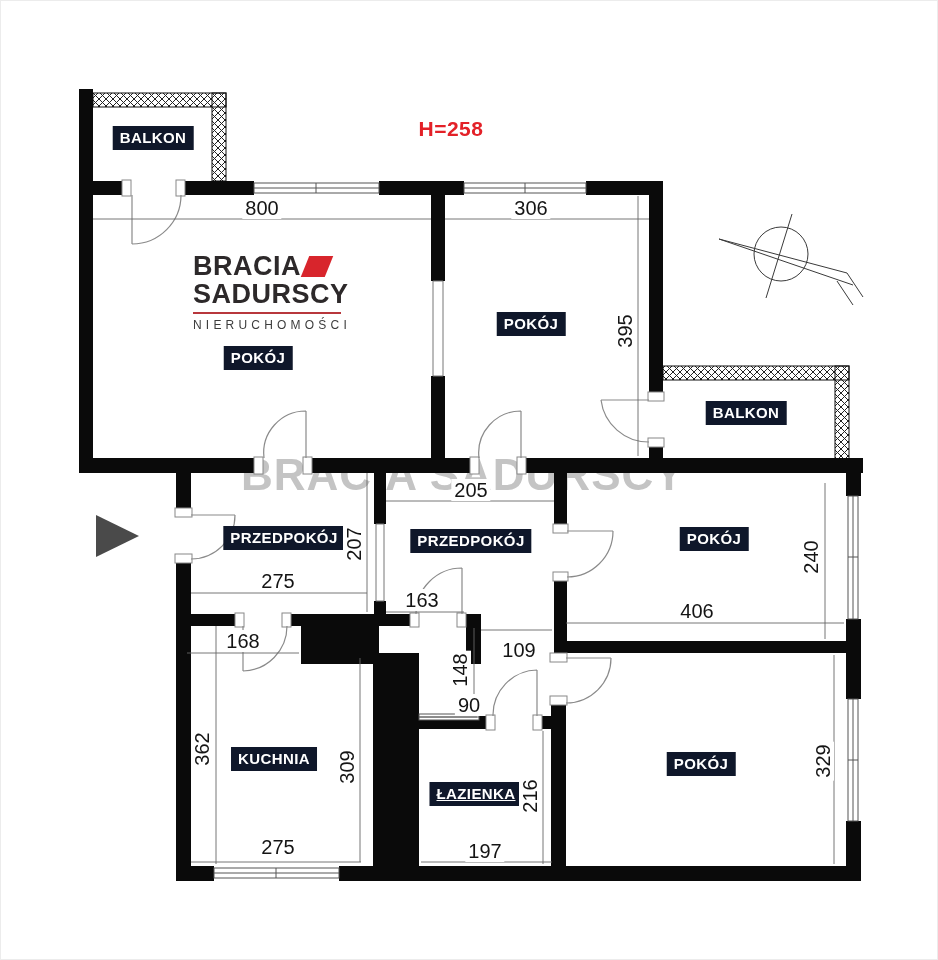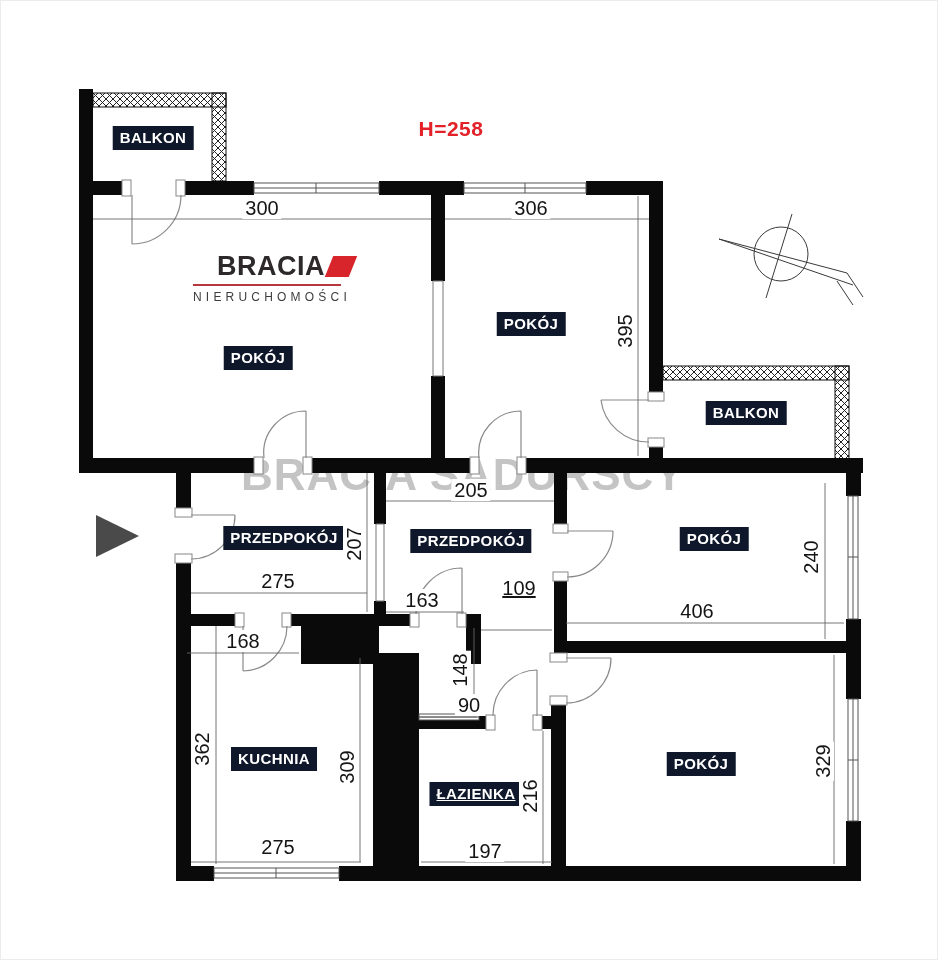--- a/index.html
+++ b/index.html
@@ -14,21 +14,21 @@
   .room-label{position:absolute;z-index:3;background:#0f172a;color:#fff;font-size:15px;font-weight:700;
               padding:3px 7px 4px 7px;letter-spacing:0.4px;white-space:nowrap;
               transform:translate(-50%,-50%);}
   .dim{position:absolute;z-index:3;background:#fff;color:#141414;font-size:20px;line-height:1;
        padding:1px 3px;white-space:nowrap;transform:translate(-50%,-50%);}
   .dim.rot{transform:translate(-50%,-50%) rotate(-90deg);}
   .hlabel{position:absolute;z-index:3;color:#e32128;font-size:21px;font-weight:700;
           transform:translate(-50%,-50%);letter-spacing:0.5px;}
   
   .logo{position:absolute;z-index:3;left:192px;top:251px;width:160px;}
-  .logo .l1,.logo .l2{font-size:27px;font-weight:700;color:#2d292a;letter-spacing:0.5px;line-height:1.04;justify-content:flex-end;}
+  .logo .l1,.logo .l2{font-size:27px;font-weight:700;color:#2d292a;letter-spacing:0.5px;line-height:1.04;}
   .logo .l1{display:flex;align-items:center;}
   .logo .redpar{display:inline-block;width:24px;height:21px;background:#d8252c;
                 transform:skewX(-22deg);margin-left:4px;}
   .logo .divider{height:2px;background:#b8373c;margin:4px 0 4px 0;width:148px;}
   .logo .sub{font-size:12px;font-weight:400;color:#3c3c3c;letter-spacing:4.2px;white-space:nowrap;}
 </style>
 </head>
 <body>
 
 <div id="plan">
@@ -175,43 +175,44 @@
     <polygon points="95,514 95,556 138,535" fill="#4a4a4a"></polygon>
   </svg>
 
   <div class="hlabel" style="left:441px;top:128px;margin-left:9px;">H=258</div>
 
   <div class="logo">
     <div class="l1">
         <span>BRACIA</span>
       <span class="redpar"></span>
       </div>
+    <div class="l2">SADURSCY</div>
     <div class="divider"></div>
     <div class="sub">NIERUCHOMOŚCI</div>
   </div>
 
   <div class="room-label" style="left:152px;top:137px;">BALKON</div>
   <div class="room-label" style="left:745px;top:412px;">BALKON</div>
   <div class="room-label" style="left:257px;top:357px;">POKÓJ</div>
   <div class="room-label" style="left:530px;top:323px;">POKÓJ</div>
   <div class="room-label" style="left:713px;top:538px;">POKÓJ</div>
   <div class="room-label" style="left:700px;top:763px;">POKÓJ</div>
   <div class="room-label" style="left:283px;top:537px;">PRZEDPOKÓJ</div>
   <div class="room-label" style="left:470px;top:540px;">PRZEDPOKÓJ</div>
   <div class="room-label" style="left:273px;top:758px;">KUCHNIA</div>
   <div class="room-label" style="left:475px;top:793px;text-decoration:underline;">ŁAZIENKA</div>
 
-  <div class="dim" style="left:261px;top:207px;">300</div>
+  <div class="dim" style="left:261px;top:207px;">800</div>
   <div class="dim" style="left:530px;top:207px;">306</div>
   <div class="dim rot" style="left:624px;top:330px;">395</div>
   <div class="dim" style="left:470px;top:489px;">205</div>
   <div class="dim rot" style="left:353px;top:543px;">207</div>
   <div class="dim" style="left:277px;top:580px;">275</div>
   <div class="dim" style="left:421px;top:599px;">163</div>
-  <div class="dim" style="left:518px;top:587px;text-decoration:underline;">109</div>
+  <div class="dim" style="left:518px;top:649px;">109</div>
   <div class="dim" style="left:696px;top:610px;">406</div>
   <div class="dim rot" style="left:810px;top:556px;">240</div>
   <div class="dim" style="left:242px;top:640px;text-align:center;">168</div>
   <div class="dim rot" style="left:201px;top:748px;">362</div>
   <div class="dim rot" style="left:346px;top:766px;">309</div>
   <div class="dim" style="left:448px;top:704px;margin-left:20px;">90</div>
   <div class="dim rot" style="left:459px;top:669px;">148</div>
   <div class="dim rot" style="left:529px;top:795px;">216</div>
   <div class="dim" style="left:484px;top:850px;">197</div>
   <div class="dim" style="left:277px;top:846px;">275</div>

